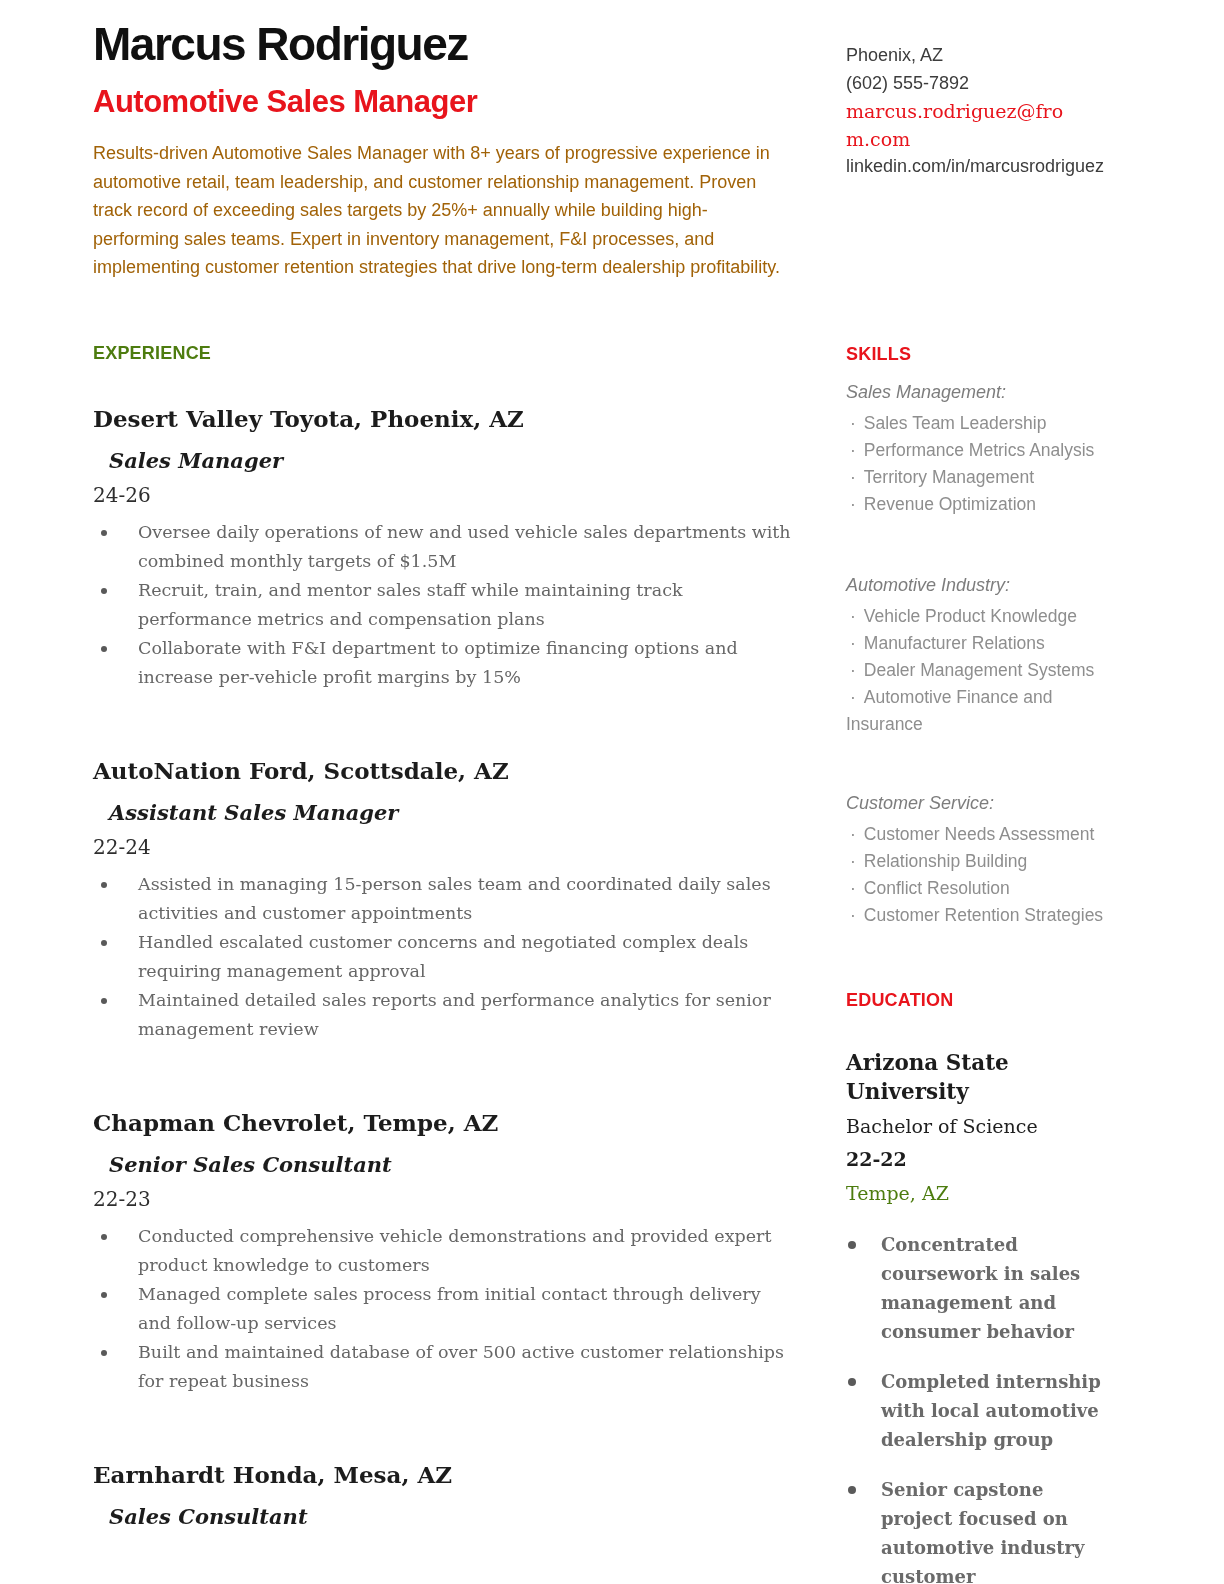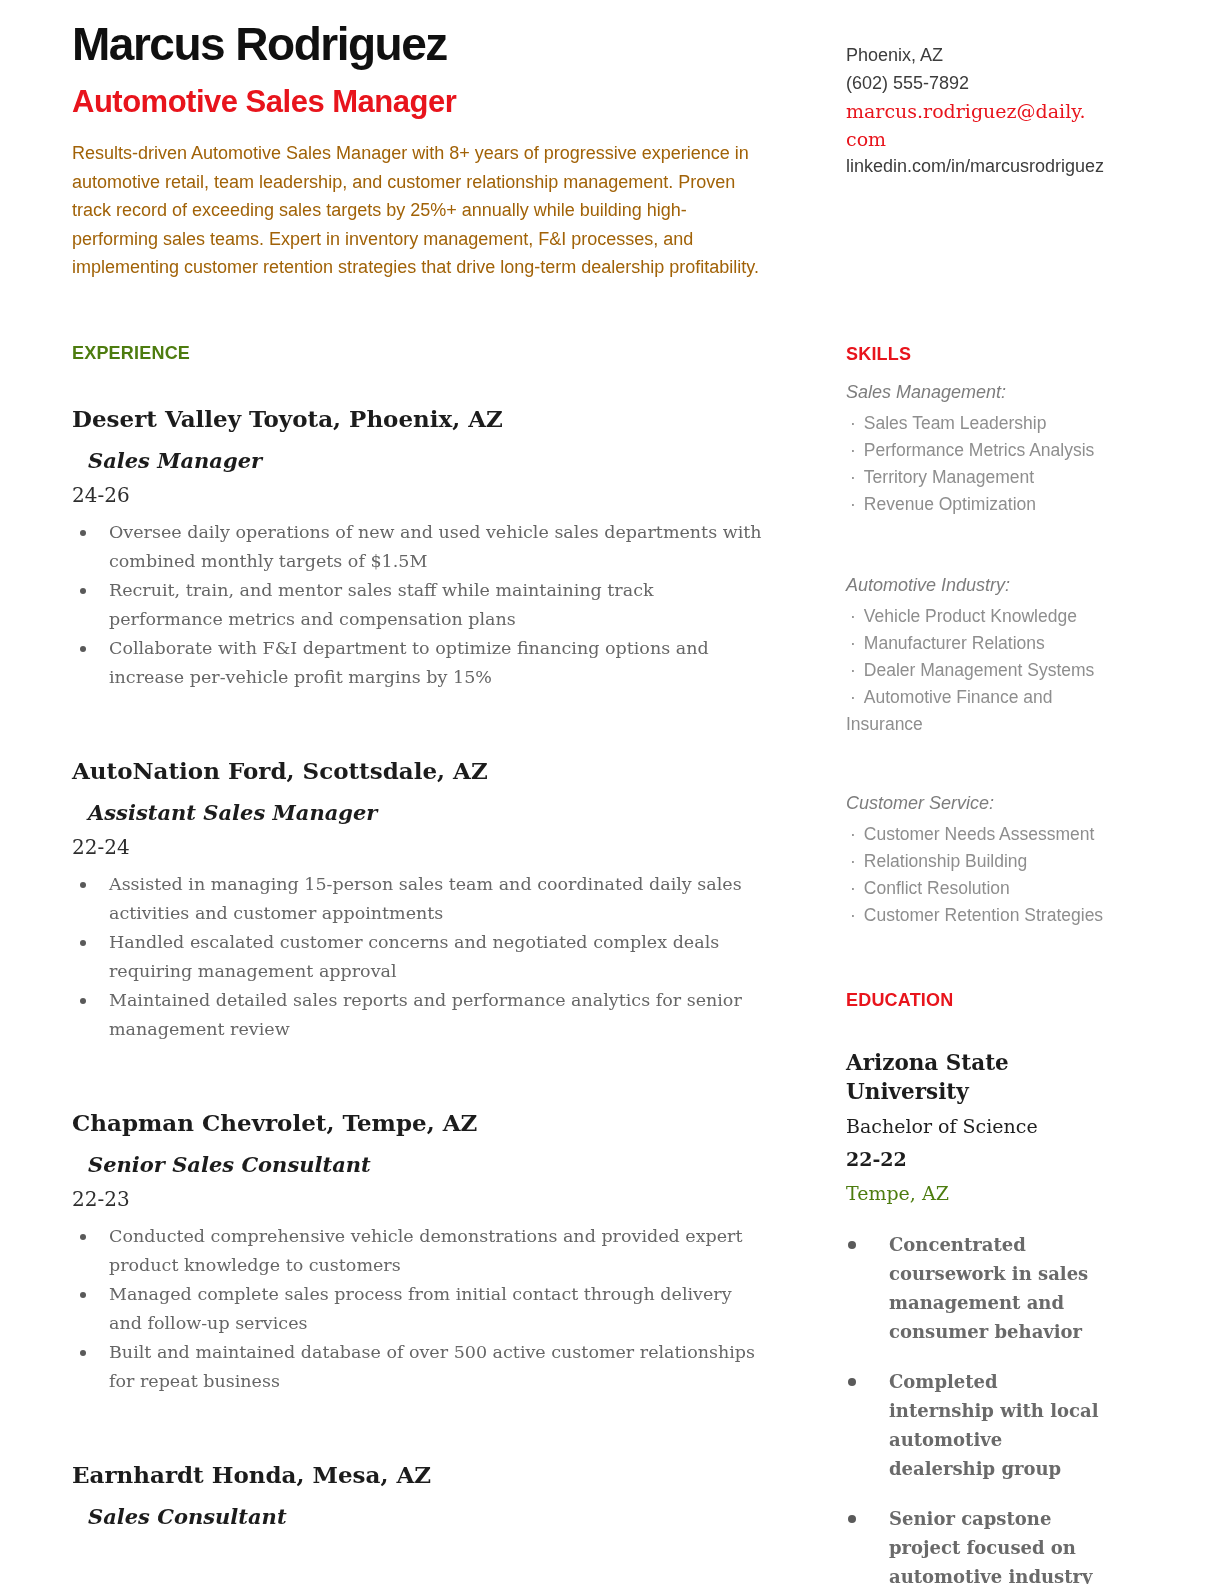--- a/index.html
+++ b/index.html
@@ -4,21 +4,21 @@
 <style>
   html,body{margin:0;padding:0;background:#ffffff;}
   .page{
     position:relative;
     width:1224px;height:1584px;
     background:#ffffff;
     overflow:hidden;
     font-family:"Liberation Sans", sans-serif;
   }
   .col-left{
-    position:absolute;left:72px;top:0;width:710px;
+    position:absolute;left:93px;top:0;width:710px;
   }
   .col-right{
     position:absolute;left:846px;top:0;width:258px;
   }
   
   .name{
     margin-top:20px;
     font-size:46px;line-height:48px;font-weight:700;
     letter-spacing:-1.5px;color:#101010;
   }
@@ -55,21 +55,21 @@
     font-family:"DejaVu Serif", serif;
     font-size:20px;line-height:25px;color:#2e2e2e;
   }
   .exp-bullets{margin:10px 0 0 0;padding:0;list-style:none;}
   .exp-bullets li{display:flex;align-items:flex-start;}
   .exp-dot{
     flex:0 0 auto;width:6px;height:6px;border-radius:50%;
     background:#595959;margin:12px 0 0 8px;
   }
   .exp-text{
-    margin-left:23px;width:660px;
+    margin-left:31px;width:660px;
     font-family:"DejaVu Serif", serif;
     font-size:17.5px;line-height:29px;color:#666666;
   }
   
   .contact{margin-top:42px;font-size:18px;line-height:27.5px;color:#3c3c3c;}
   .contact .line{display:block;}
   .email{
     display:block;width:240px;
     font-family:"DejaVu Serif", serif;
     font-size:19px;line-height:28px;
@@ -104,21 +104,21 @@
     margin-top:8px;
     font-family:"DejaVu Serif", serif;
     font-size:19px;line-height:25px;font-weight:600;color:#1d1d1d;
   }
   .edu-loc{
     margin-top:9px;
     font-family:"DejaVu Serif", serif;
     font-size:19px;line-height:25px;color:#4d7c0f;
   }
   .edu-bullets{margin:24px 0 0 0;padding:0;list-style:none;}
-  .edu-bullets li{display:flex;align-items:flex-start;gap:8px;}
+  .edu-bullets li{display:flex;align-items:flex-start;}
   .edu-bullets li + li{margin-top:21px;}
   .edu-dot{
     flex:0 0 auto;width:8px;height:8px;border-radius:50%;
     background:#5a5a5a;margin:11px 0 0 2px;
   }
   .edu-text{
     margin-left:25px;width:232px;
     font-family:"DejaVu Serif", serif;
     font-size:18px;line-height:29px;font-weight:700;color:#6a6a6a;
   }
@@ -201,21 +201,21 @@
       <div class="role">Sales Consultant</div>
     </div>
 
   </div>
 
   <div class="col-right">
 
     <div class="contact">
       <span class="line">Phoenix, AZ</span>
       <span class="line">(602) 555-7892</span>
-      <a class="email accent" style="color: rgb(232, 20, 28);">marcus.rodriguez@daily.com</a>
+      <a class="email accent" style="color: rgb(232, 20, 28);">marcus.rodriguez@from.com</a>
       <a class="linkedin">linkedin.com/in/marcusrodriguez</a>
     </div>
 
     <div class="sec-h skills accent" style="color: rgb(232, 20, 28);">SKILLS</div>
 
     <div class="skill-group-label sg1">Sales Management:</div>
     <ul class="skill-items">
       <li><span class="sdot">·</span><span>Sales Team Leadership</span></li>
       <li><span class="sdot">·</span><span>Performance Metrics Analysis</span></li>
       <li><span class="sdot">·</span><span>Territory Management</span></li>

